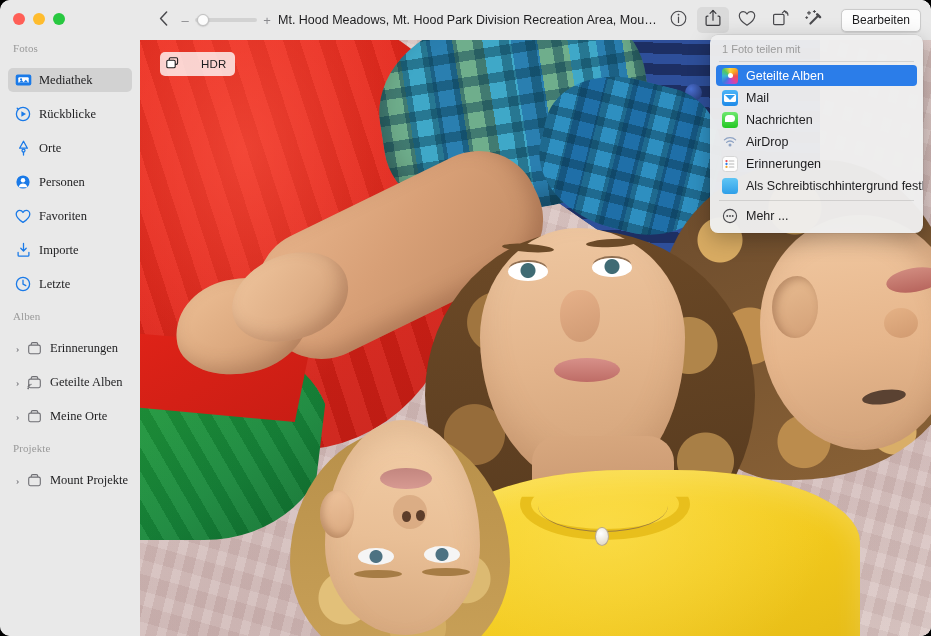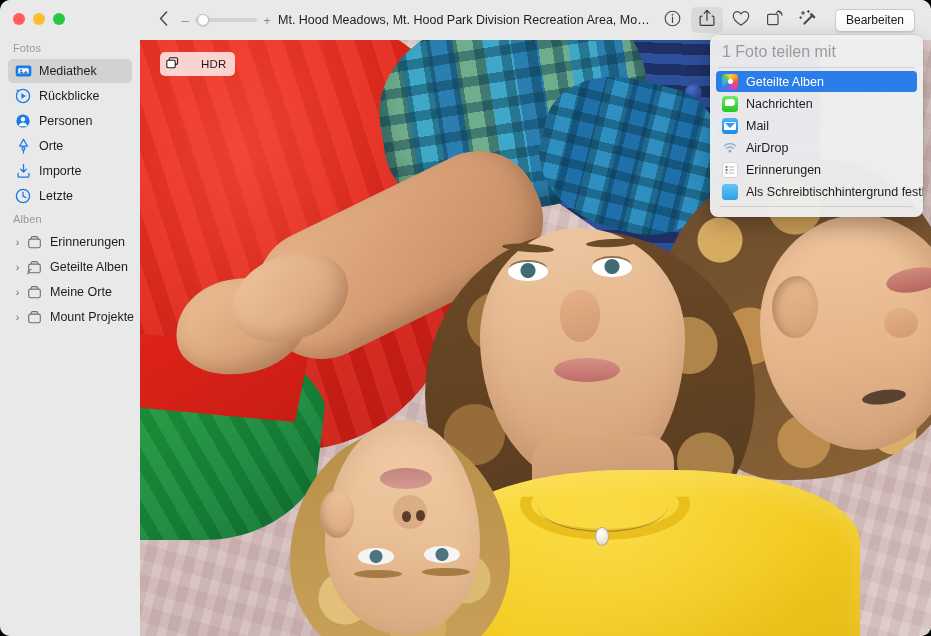--- a/index.html
+++ b/index.html
@@ -18,38 +18,39 @@
   }
 
   
   .sidebar {
     position: absolute; left: 0; top: 0;
     width: 140px; height: 636px;
     background: #e9e9e9;
     border-top-left-radius: 10px;
     border-bottom-left-radius: 10px;
     z-index: 5;
+    font-family: Liberation Serif, serif;
   }
   .traffic {
     position: absolute; left: 13px; top: 13px;
     display: flex; gap: 8px;
   }
   .tl { width: 12px; height: 12px; border-radius: 50%; }
   .tl.red   { background: #ff5f57; }
   .tl.yellow{ background: #febc2e; }
   .tl.green { background: #28c840; }
 
   .side-scroll { position: absolute; top: 38px; left: 0; right: 0; bottom: 0; }
   .sec-header {
     font-size: 11px; color: #9a9a9a; font-weight: 400;
     padding: 4px 0 4px 13px; letter-spacing: .1px;
   }
   .srow {
     display: flex; align-items: center;
-    height: 24px; margin: 1px 8px; padding-left: 5px;
+    height: 24px; margin: 10px 8px; padding-left: 5px;
     border-radius: 5px; cursor: default;
   }
   .srow.selected { background: #d2d2d2; }
   .srow .ico {
     width: 20px; height: 17px; margin-right: 6px;
     display: flex; align-items: center; justify-content: center;
     flex: 0 0 auto;
   }
   .srow .lbl { font-size: 12.5px; color: #1d1d1f; white-space: nowrap; }
   .srow .disc {
@@ -370,21 +371,21 @@
     border: .5px solid #c2c2c2;
     box-shadow: 0 .5px 1.5px rgba(0,0,0,.22);
   }
   .title-block {
     flex: 1; text-align: center; line-height: 1.12;
     overflow: hidden; padding: 0 6px;
   }
   .ttl { font-size: 12.5px; color: #1d1d1f; white-space: nowrap;
          overflow: hidden; text-overflow: ellipsis; }
   .sub { font-size: 10.5px; color: #8a8a8e; margin-top: 1px; white-space: nowrap; }
-  .tb-right { display: flex; align-items: center; gap: 2px; margin-right: 16px; }
+  .tb-right { display: flex; align-items: center; gap: 2px; margin-right: 10px; }
   .tb-btn {
     width: 32px; height: 26px; border-radius: 5px;
     display: flex; align-items: center; justify-content: center;
     cursor: default;
   }
   .tb-btn.active { background: #dadada; }
   .edit-btn {
     margin-left: 8px; height: 23px; padding: 0 10px;
     background: #fdfdfd; border: .5px solid #cbcbcb;
     border-radius: 5px; font-size: 12px; color: #1d1d1f;
@@ -398,21 +399,21 @@
     position: absolute; left: 710px; top: 35px;
     width: 213px;
     background: rgba(238,238,238,.97);
     border-radius: 8px;
     box-shadow: 0 6px 22px rgba(0,0,0,.26), 0 0 0 .5px rgba(0,0,0,.10);
     padding: 5px 0 6px;
     z-index: 20;
     overflow: hidden;
   }
   .pop-title {
-    font-size: 16px; color: #9b9b9b;
+    font-size: 11px; color: #9b9b9b;
     padding: 3px 12px 6px 12px;
   }
   .pop-sep { height: 1px; background: rgba(0,0,0,.11); margin: 0 9px 3px; }
   .pop-sep.low { margin: 4px 9px 4px; }
   .pop-item {
     display: flex; align-items: center;
     height: 21px; margin: 1px 6px;
     padding: 0 6px; border-radius: 4px;
     cursor: default;
   }
@@ -659,40 +660,50 @@
             <circle cx="8" cy="8" r="6.6" fill="none" stroke="#1a7ae8" stroke-width="1.3"></circle>
             <path d="M6.4 5.2 L11 8 L6.4 10.8 Z" fill="#1a7ae8"></path>
             <path d="M3.4 3.4 L2.2 2.2" stroke="#1a7ae8" stroke-width="1.3" stroke-linecap="round"></path>
           </svg>
         </span>
         <span class="lbl">Rückblicke</span>
       </div>
 
       <div class="srow">
         <span class="ico">
+          <svg width="15" height="16" viewBox="0 0 15 16">
+            <path d="M7.5 1.2 L11.4 8.2 H3.6 Z" fill="none" stroke="#1a7ae8" stroke-width="1.3" stroke-linejoin="round"></path>
+            <circle cx="7.5" cy="10.6" r="1.5" fill="none" stroke="#1a7ae8" stroke-width="1.3"></circle>
+            <path d="M7.5 12.2 V15" stroke="#1a7ae8" stroke-width="1.3" stroke-linecap="round"></path>
+          </svg>
+        </span>
+        <span class="lbl">Orte</span>
+      </div>
+
+      <div class="srow">
+        <span class="ico">
           <svg width="16" height="16" viewBox="0 0 16 16">
             <circle cx="8" cy="8" r="6.6" fill="#1a7ae8"></circle>
             <circle cx="8" cy="6.2" r="2.2" fill="#fff"></circle>
             <path d="M3.6 13.2 C4.3 10.6 6 9.6 8 9.6 C10 9.6 11.7 10.6 12.4 13.2 Z" fill="#fff"></path>
           </svg>
         </span>
         <span class="lbl">Personen</span>
       </div>
 
       <div class="srow">
         <span class="ico">
-          <svg width="15" height="16" viewBox="0 0 15 16">
-            <path d="M7.5 1.2 L11.4 8.2 H3.6 Z" fill="none" stroke="#1a7ae8" stroke-width="1.3" stroke-linejoin="round"></path>
-            <circle cx="7.5" cy="10.6" r="1.5" fill="none" stroke="#1a7ae8" stroke-width="1.3"></circle>
-            <path d="M7.5 12.2 V15" stroke="#1a7ae8" stroke-width="1.3" stroke-linecap="round"></path>
-          </svg>
-        </span>
-        <span class="lbl">Orte</span>
-      </div>
-
+          <svg width="16" height="15" viewBox="0 0 16 15">
+            <path d="M8 13.4 C8 13.4 1.2 9.3 1.2 5.1 C1.2 2.9 2.9 1.4 4.7 1.4
+                     C6.1 1.4 7.4 2.3 8 3.5 C8.6 2.3 9.9 1.4 11.3 1.4
+                     C13.1 1.4 14.8 2.9 14.8 5.1 C14.8 9.3 8 13.4 8 13.4 Z" fill="none" stroke="#1a7ae8" stroke-width="1.3" stroke-linejoin="round"></path>
+          </svg>
+        </span>
+        <span class="lbl">Favoriten</span>
+      </div>
 
       <div class="srow">
         <span class="ico">
           <svg width="15" height="16" viewBox="0 0 15 16">
             <path d="M7.5 1.4 V8.8 M4.8 6.3 L7.5 9.1 L10.2 6.3" fill="none" stroke="#1a7ae8" stroke-width="1.3" stroke-linecap="round" stroke-linejoin="round"></path>
             <path d="M2.1 10.4 V13.2 A1 1 0 0 0 3.1 14.2 H11.9 A1 1 0 0 0 12.9 13.2 V10.4" fill="none" stroke="#1a7ae8" stroke-width="1.3" stroke-linecap="round"></path>
           </svg>
         </span>
         <span class="lbl">Importe</span>
       </div>
@@ -737,20 +748,21 @@
         <span class="disc">›</span>
         <span class="ico">
           <svg width="15" height="15" viewBox="0 0 15 15">
             <path d="M4.2 4.1 V3.2 A1.6 1.6 0 0 1 5.8 1.6 H9.2 A1.6 1.6 0 0 1 10.8 3.2 V4.1" fill="none" stroke="#6e6e73" stroke-width="1.1"></path>
             <rect x="1.7" y="4.1" width="11.6" height="8.6" rx="1.6" fill="none" stroke="#6e6e73" stroke-width="1.1"></rect>
           </svg>
         </span>
         <span class="lbl">Meine Orte</span>
       </div>
 
+      <div class="sec-header" style="margin-top:10px;">Projekte</div>
 
       <div class="srow nested">
         <span class="disc">›</span>
         <span class="ico">
           <svg width="15" height="15" viewBox="0 0 15 15">
             <path d="M4.2 4.1 V3.2 A1.6 1.6 0 0 1 5.8 1.6 H9.2 A1.6 1.6 0 0 1 10.8 3.2 V4.1" fill="none" stroke="#6e6e73" stroke-width="1.1"></path>
             <rect x="1.7" y="4.1" width="11.6" height="8.6" rx="1.6" fill="none" stroke="#6e6e73" stroke-width="1.1"></rect>
           </svg>
         </span>
         <span class="lbl">Mount Projekte</span>
@@ -761,27 +773,27 @@
   <div class="popover">
     <div class="pop-title">1 Foto teilen mit</div>
     <div class="pop-sep"></div>
 
     <div class="pop-item sel">
       <span class="pi ic-photos"></span>
       <span class="pl">Geteilte Alben</span>
     </div>
 
     <div class="pop-item">
+      <span class="pi ic-mail"></span>
+      <span class="pl">Mail</span>
+    </div>
+
+    <div class="pop-item">
       <span class="pi ic-msg"></span>
       <span class="pl">Nachrichten</span>
-    </div>
-
-    <div class="pop-item">
-      <span class="pi ic-mail"></span>
-      <span class="pl">Mail</span>
     </div>
 
     <div class="pop-item">
       <span class="pi ic-airdrop">
         <svg width="16" height="16" viewBox="0 0 16 16">
           <circle cx="8" cy="11" r="1.5" fill="#8ea3c4"></circle>
           <path d="M4.6 8.4 A4.8 4.8 0 0 1 11.4 8.4" fill="none" stroke="#8ea3c4" stroke-width="1.3" stroke-linecap="round"></path>
           <path d="M2.4 5.9 A8 8 0 0 1 13.6 5.9" fill="none" stroke="#8ea3c4" stroke-width="1.3" stroke-linecap="round"></path>
         </svg>
       </span>
@@ -803,15 +815,26 @@
       <span class="pl">Erinnerungen</span>
     </div>
 
     <div class="pop-item">
       <span class="pi ic-desktop"></span>
       <span class="pl">Als Schreibtischhintergrund festlegen</span>
     </div>
 
     <div class="pop-sep low"></div>
 
+    <div class="pop-item">
+      <span class="pi ic-more">
+        <svg width="16" height="16" viewBox="0 0 16 16">
+          <circle cx="8" cy="8" r="6.6" fill="none" stroke="#4a4a4e" stroke-width="1.1"></circle>
+          <circle cx="5.3" cy="8" r=".95" fill="#4a4a4e"></circle>
+          <circle cx="8" cy="8" r=".95" fill="#4a4a4e"></circle>
+          <circle cx="10.7" cy="8" r=".95" fill="#4a4a4e"></circle>
+        </svg>
+      </span>
+      <span class="pl">Mehr ...</span>
+    </div>
   </div>
 
 </div>
 
 </body></html>

